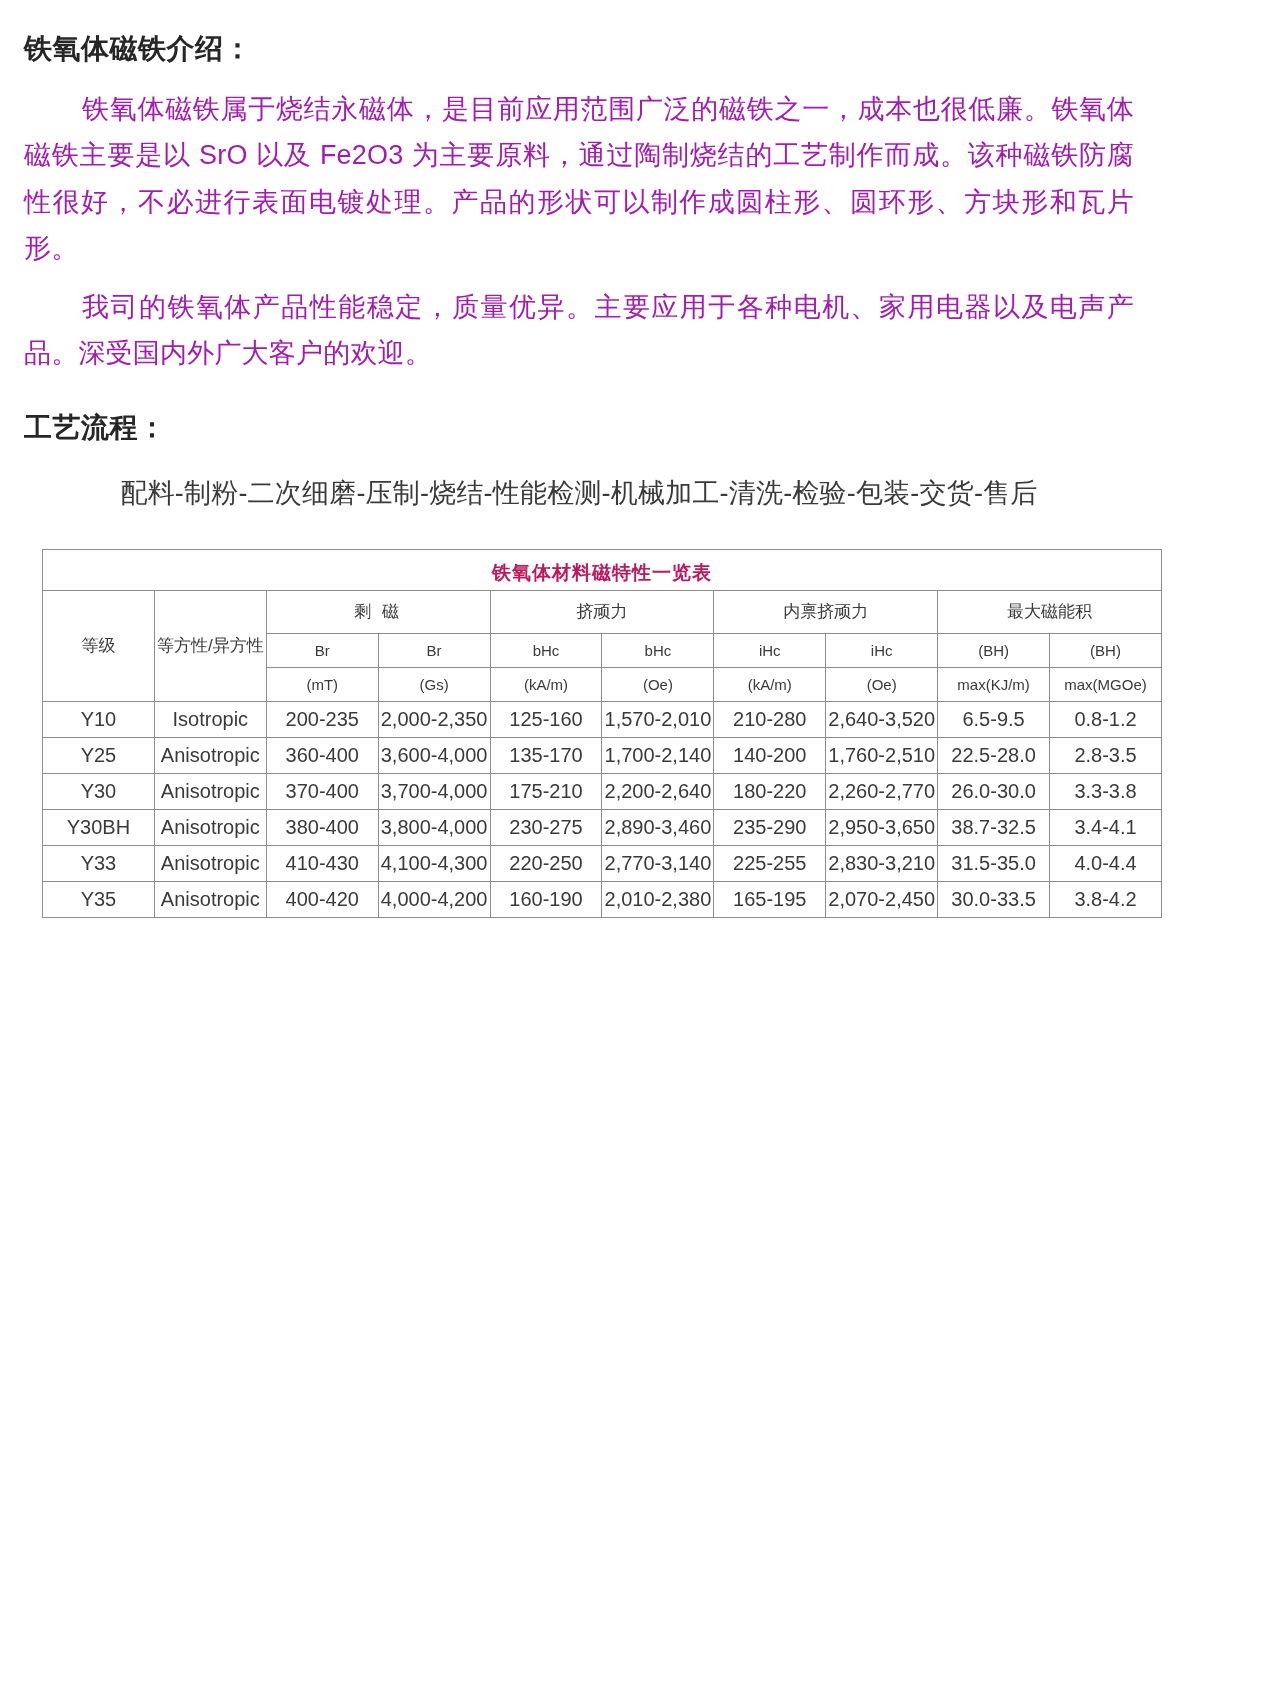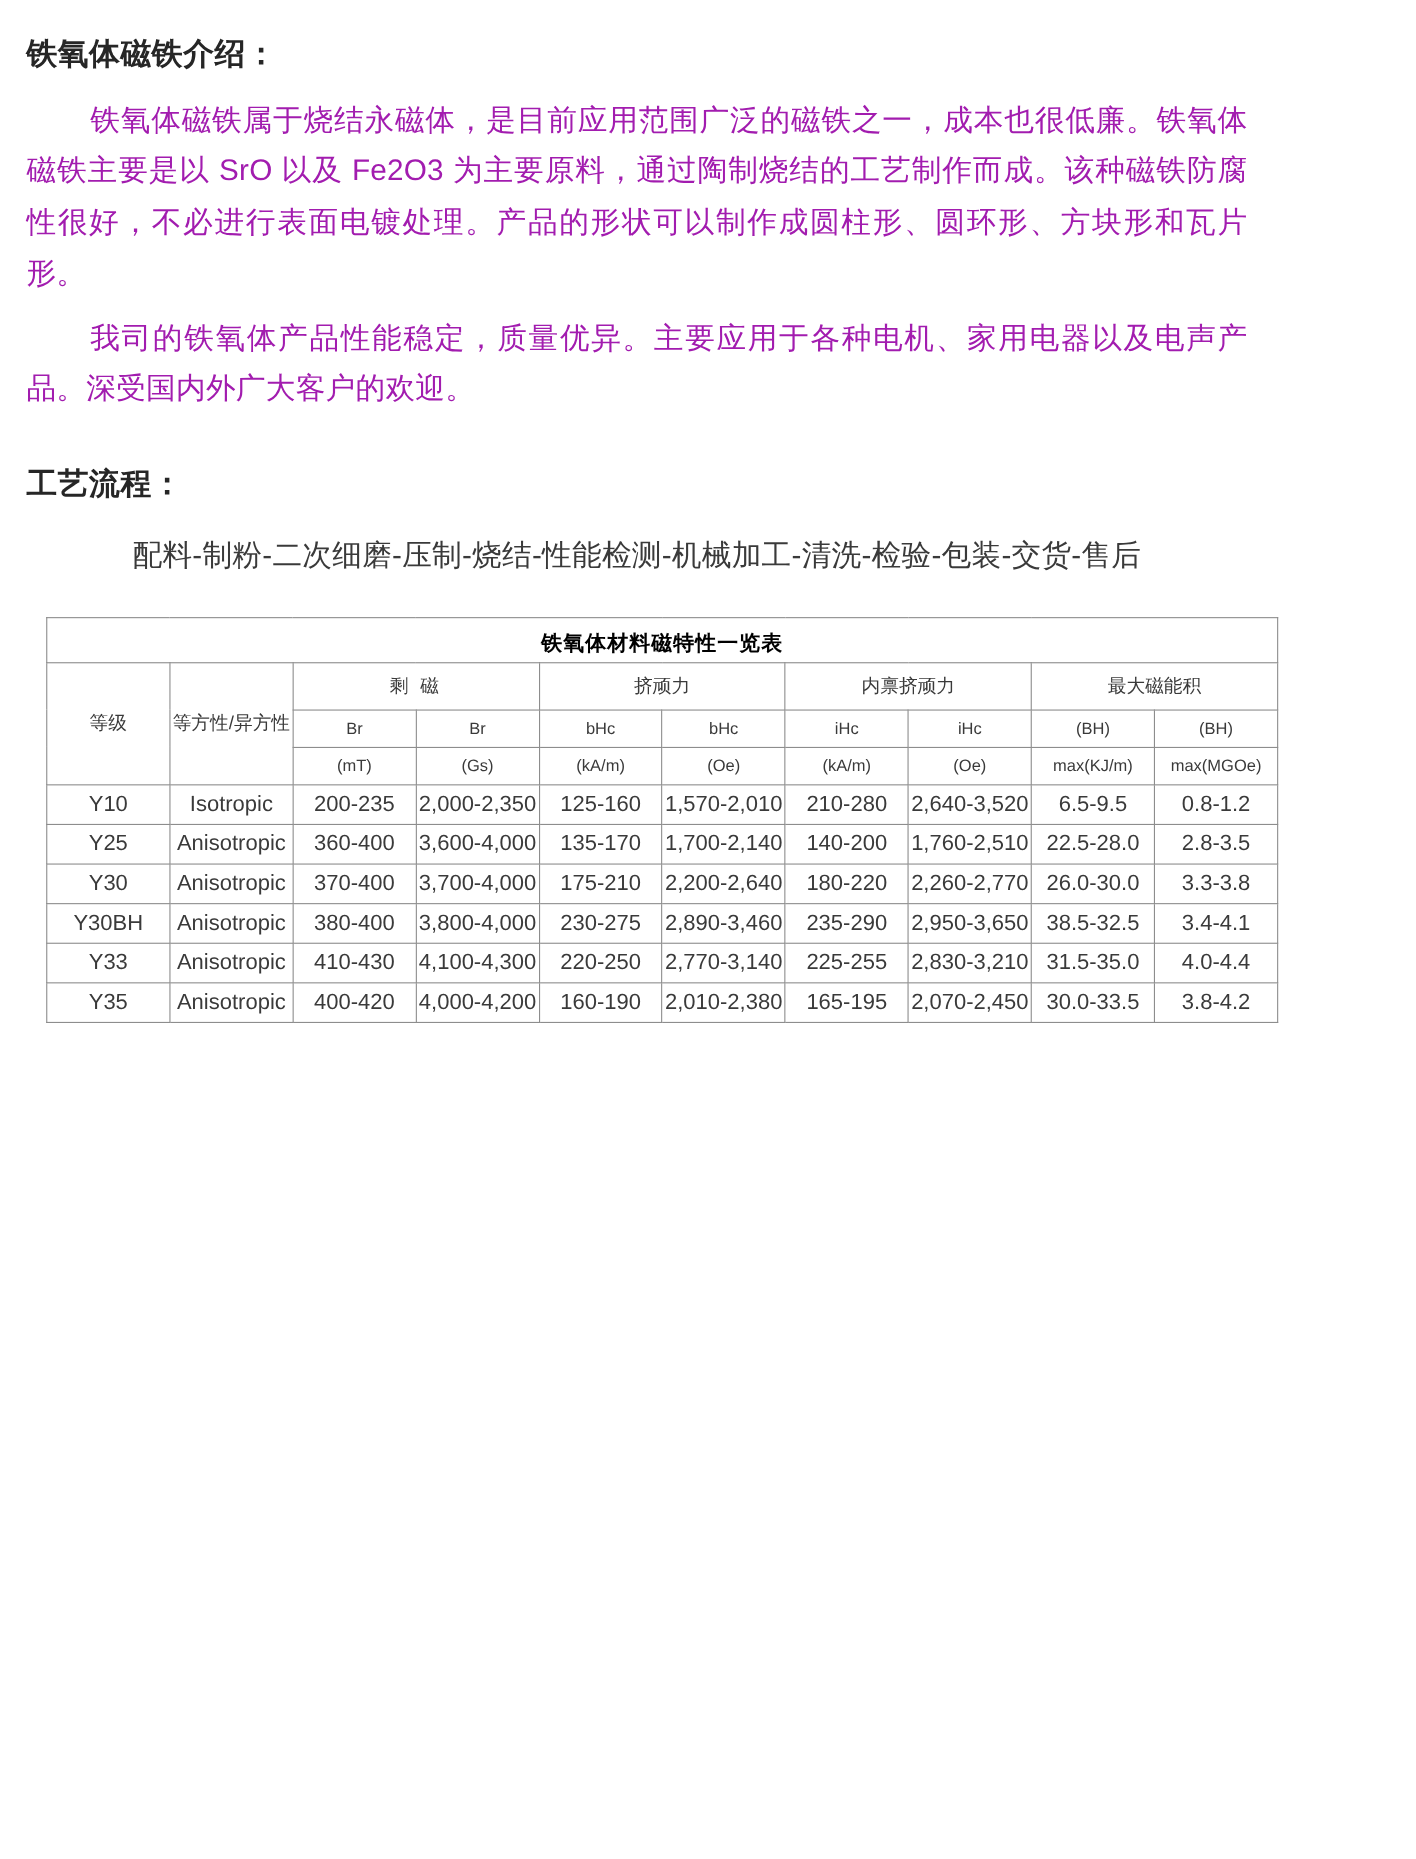--- a/index.html
+++ b/index.html
@@ -22,21 +22,21 @@
     position: relative;
   }
   h2.section-title {
     font-size: 28px;
     font-weight: bold;
     color: #262626;
     margin: 8px 0 18px 0;
     letter-spacing: 0.5px;
   }
   h2.section-title.second {
-    margin-top: 44px;
+    margin-top: 32px;
     margin-bottom: 22px;
   }
   p.body-par {
     font-size: 27px;
     line-height: 1.72;
     color: #a21caf;
     margin: 0 0 12px 0;
     text-align: justify;
     text-justify: inter-ideograph;
     letter-spacing: 0.2px;
@@ -69,21 +69,21 @@
     border: 1px solid #8d8d8d;
     text-align: center;
     vertical-align: middle;
     color: #3a3a3a;
     font-weight: normal;
     padding: 3px 2px;
   }
   tr.caption-row td {
     font-size: 19px;
     font-weight: bold;
-    color: #000000;
+    color: #be185d;
     padding: 10px 4px 4px 4px;
     letter-spacing: 1px;
   }
   tr.group-row td {
     font-size: 17px;
     height: 36px;
     letter-spacing: 3px;
   }
   tr.group-row td.nospace {
     letter-spacing: 0px;
@@ -196,21 +196,21 @@
         </tr>
         <tr class="data-row">
           <td>Y30BH</td>
           <td>Anisotropic</td>
           <td>380-400</td>
           <td>3,800-4,000</td>
           <td>230-275</td>
           <td>2,890-3,460</td>
           <td>235-290</td>
           <td>2,950-3,650</td>
-          <td>38.5-32.5</td>
+          <td>38.7-32.5</td>
           <td>3.4-4.1</td>
         </tr>
         <tr class="data-row">
           <td>Y33</td>
           <td>Anisotropic</td>
           <td>410-430</td>
           <td>4,100-4,300</td>
           <td>220-250</td>
           <td>2,770-3,140</td>
           <td>225-255</td>

